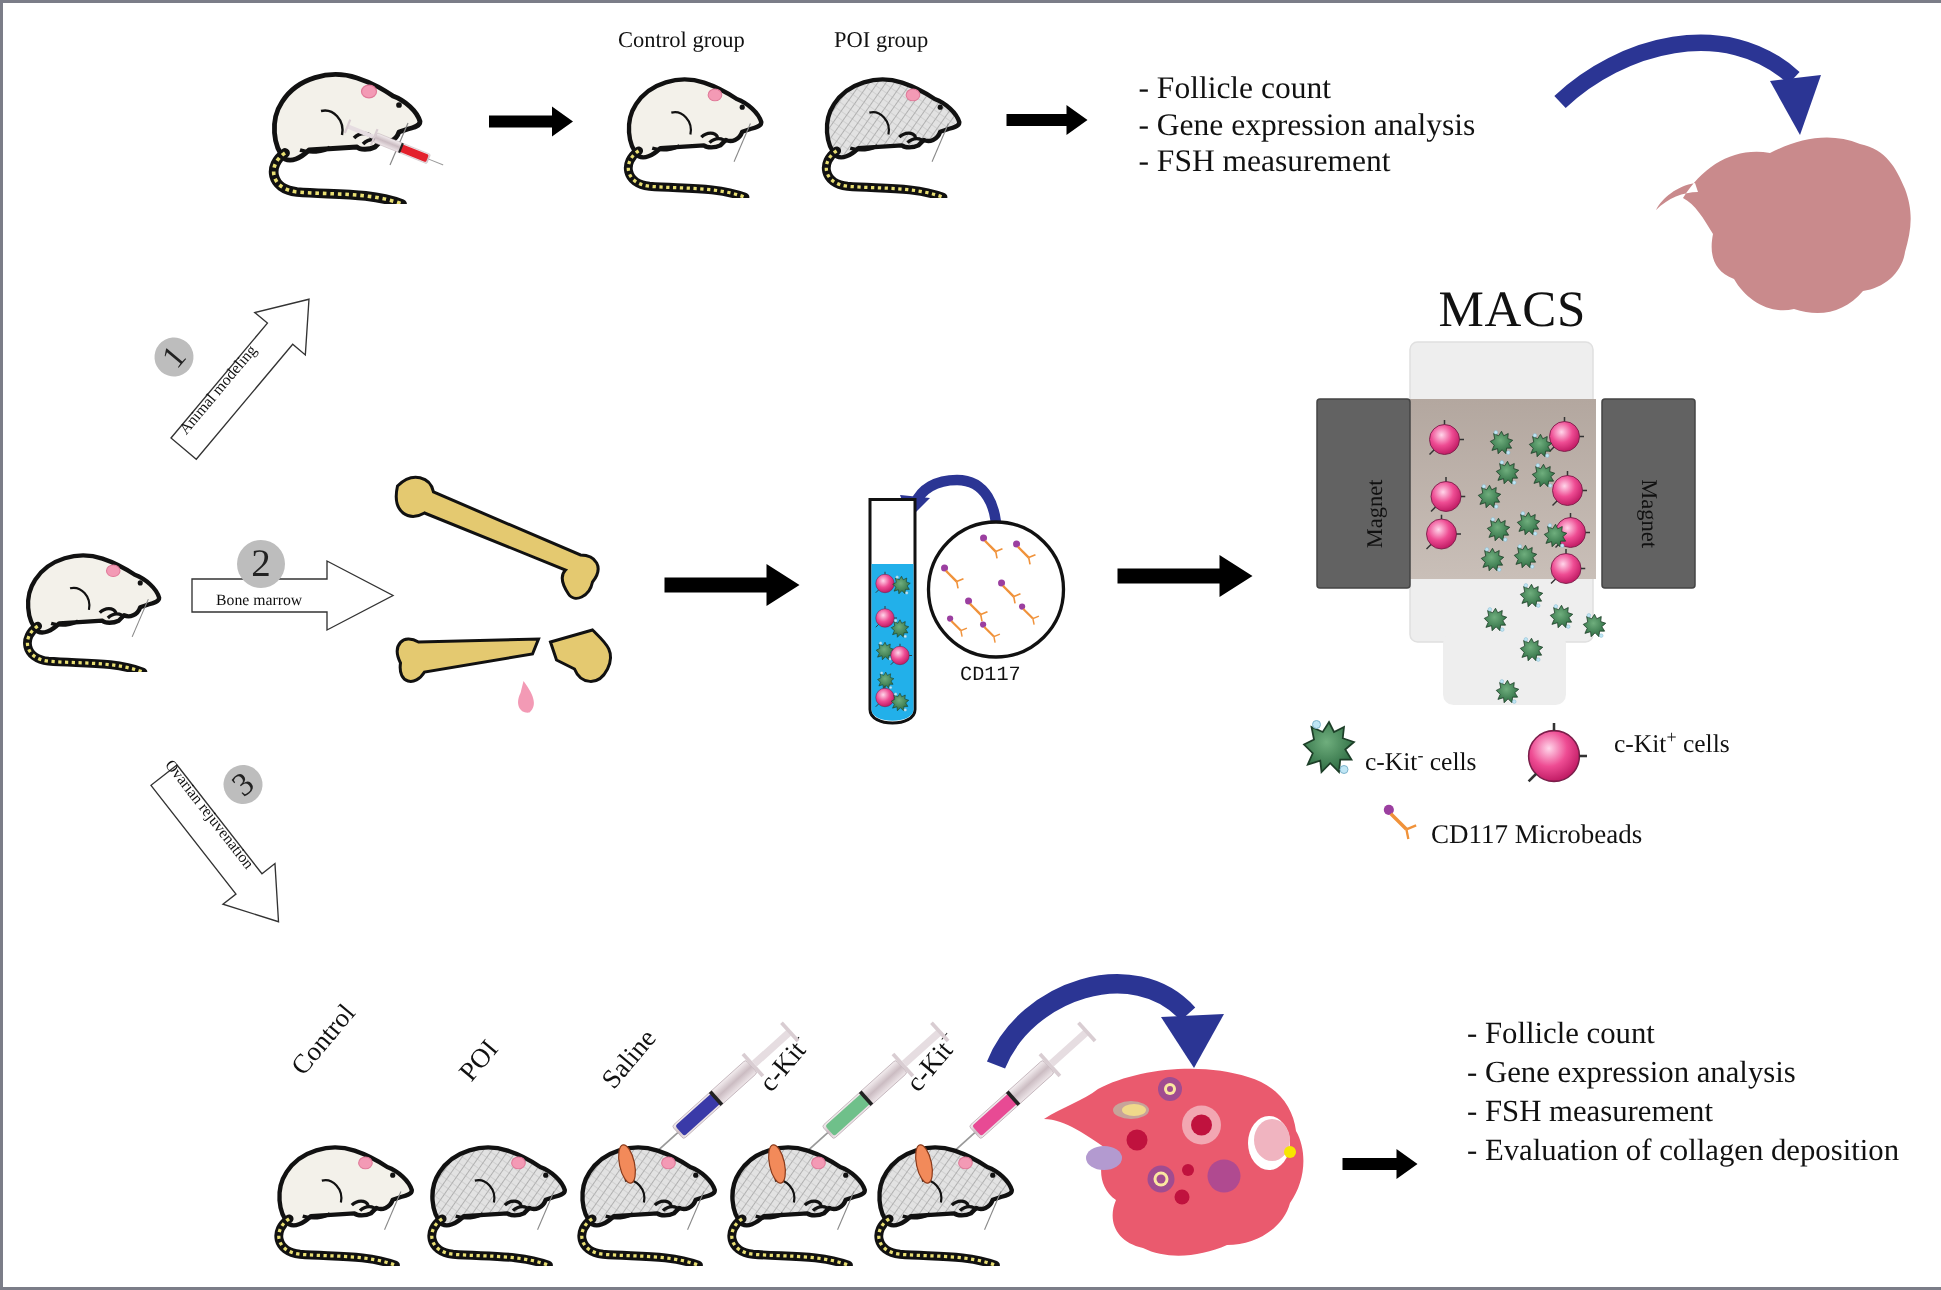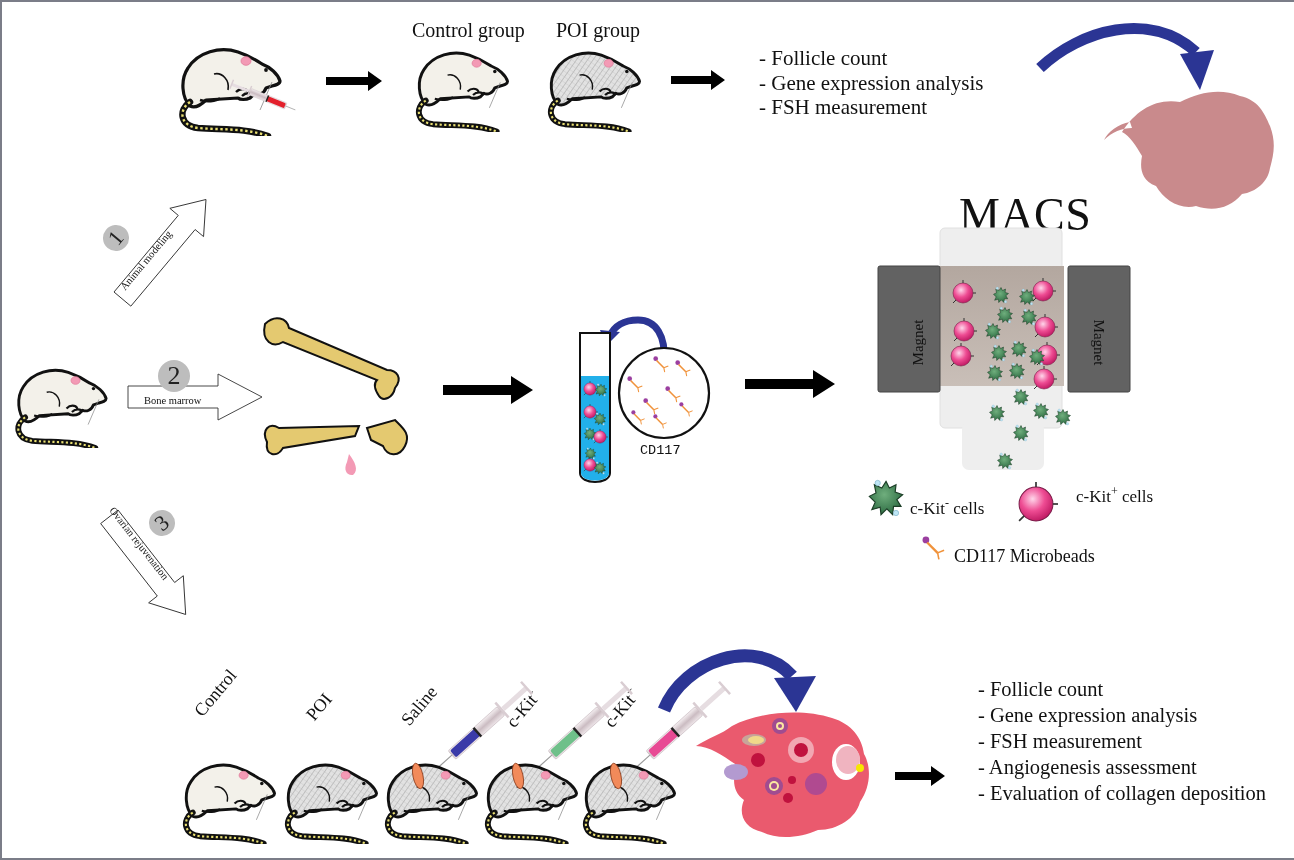--- a/index.html
+++ b/index.html
@@ -4,25 +4,25 @@
 <style>
   html, body { margin:0; padding:0; background:#ffffff; }
   body { width:1294px; height:860px; position:relative; overflow:hidden; font-family:"Liberation Serif", serif; color:#111; }
   .frame { position:absolute; left:0; top:0; width:1294px; height:860px; box-sizing:border-box; border:2px solid #7b7d88; border-right:none; }
   .abs { position:absolute; }
   .serif { font-family:"Liberation Serif", serif; }
   .sans { font-family:Liberation Mono, monospace; }
   .list { position:absolute; font-size:21px; line-height:24.5px; margin:16px; padding:0; list-style:none; }
   .list li { white-space:nowrap; }
   .bot-list { font-size:20.5px; line-height:26px; }
-  .grp-label { position:absolute; font-size:20px; white-space:nowrap; }
+  .grp-label { position:absolute; font-size:15px; white-space:nowrap; }
   .rot-label { position:absolute; font-size:18px; white-space:nowrap; transform-origin:left bottom; transform:rotate(-50deg); }
   .badge { position:absolute; width:26px; height:26px; border-radius:50%; background:#bdbdbd; display:flex; align-items:center; justify-content:center; font-size:22px; color:#222; }
   .step-arrow-text { position:absolute; font-size:10.5px; white-space:nowrap; }
-  .macs-title { position:absolute; font-size:46px; letter-spacing:0.5px; }
+  .macs-title { position:absolute; font-size:34px; letter-spacing:0.5px; }
   .legend-txt { position:absolute; font-size:17px; white-space:nowrap; }
   .legend-txt sup { font-size:12px; }
   .cd117 { position:absolute; font-size:13.5px; }
   svg { position:absolute; overflow:visible; }
 </style>
 </head>
 <body>
 
 <div class="frame"></div>
 
@@ -343,16 +343,15 @@
   </svg>
 
   <svg style="left:895px;top:766px" width="52" height="20">
     <path d="M0,6 L36,6 L36,0 L50,10 L36,20 L36,14 L0,14 Z" fill="#000"></path>
   </svg>
 
   <ul class="list bot-list" style="left:962px;top:660px">
     <li>- Follicle count</li>
     <li>- Gene expression analysis</li>
     <li>- FSH measurement</li>
-    <li>- Angiogenesis assessment</li>
     <li>- Evaluation of collagen deposition</li>
   </ul>
 </div>
 
 </body></html>

